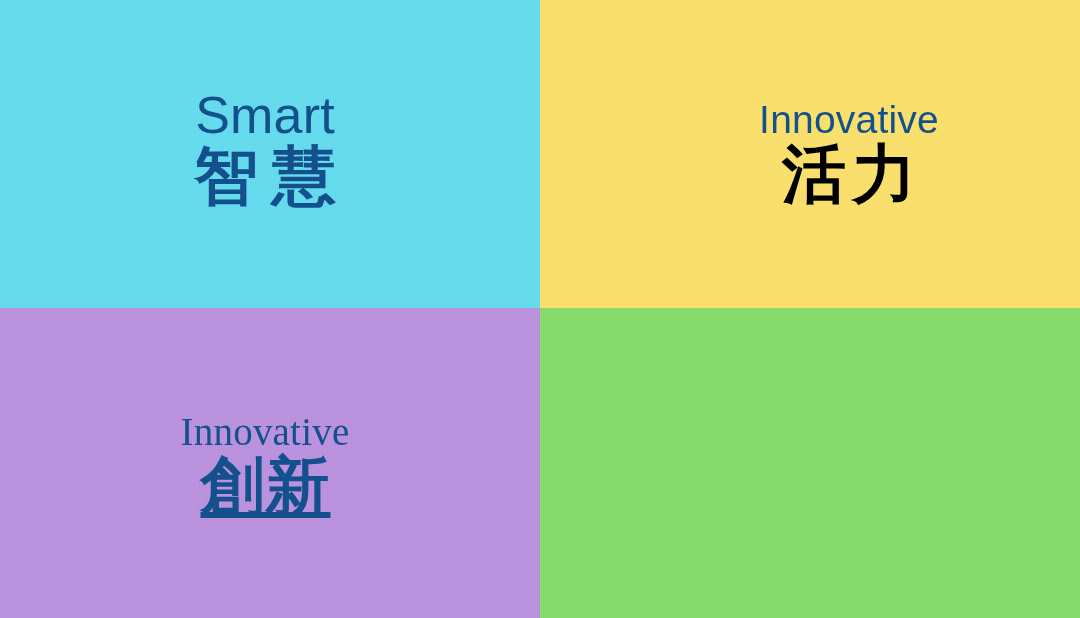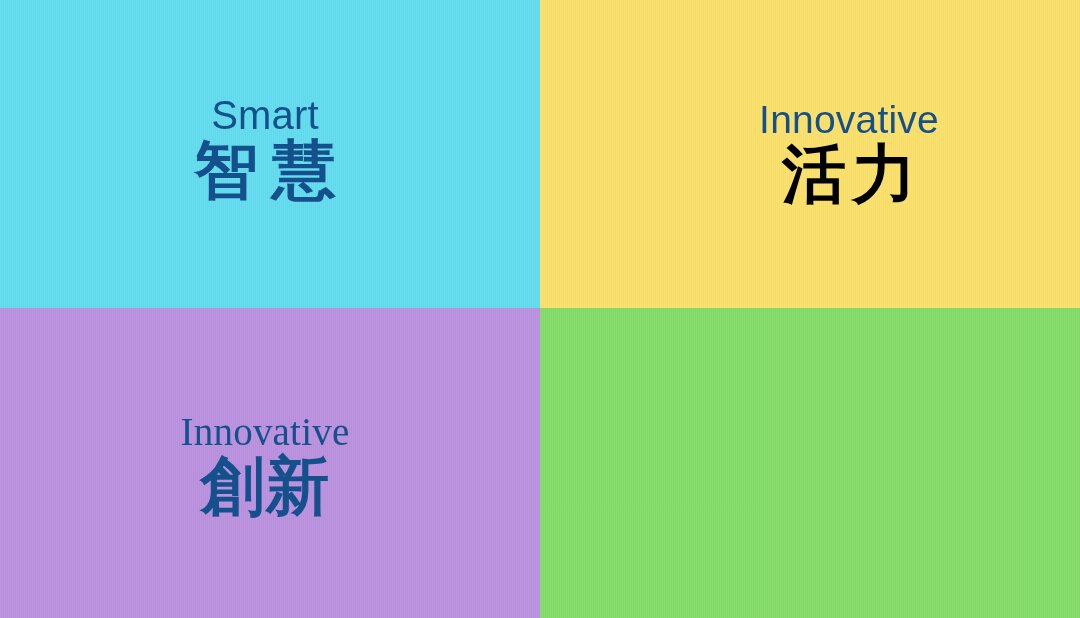--- a/index.html
+++ b/index.html
@@ -53,21 +53,21 @@
     position: relative;
     z-index: 2;
     display: flex;
     flex-direction: column;
     align-items: center;
     line-height: 1;
   }
 
   .label-en {
     font-family: "Liberation Sans", sans-serif;
-    font-size: 40px;
+    font-size: 52px;
     font-weight: 400;
     letter-spacing: 0.2px;
     white-space: nowrap;
   }
 
   .label-zh {
     font-family: "DejaVu Sans", "Liberation Sans", sans-serif;
     font-size: 64px;
     font-weight: 700;
     letter-spacing: 3px;
@@ -105,21 +105,21 @@
   <div class="value-cell" id="cell-energetic" style="background-color: rgb(250, 224, 107);">
     <div class="cell-text-block">
       <div class="label-en" style="color: rgb(20, 80, 140);">Innovative</div>
       <div class="label-zh" style="color: #000000;">活力</div>
     </div>
   </div>
 
   <div class="value-cell" id="cell-innovative" style="background-color: rgb(187, 145, 222);">
     <div class="cell-text-block">
       <div class="label-en" style="color: rgb(20, 80, 140); font-family: Liberation Serif, serif;">Innovative</div>
-      <div class="label-zh" style="color: rgb(20, 80, 140);">創新</div>
+      <div class="label-zh" style="color: rgb(20, 80, 140); text-decoration: underline;">創新</div>
     </div>
   </div>
 
   <div class="value-cell" id="cell-sustainable" style="background-color: rgb(133, 220, 105);">
     <div class="cell-text-block">
     </div>
   </div>
 
 </div>
 

